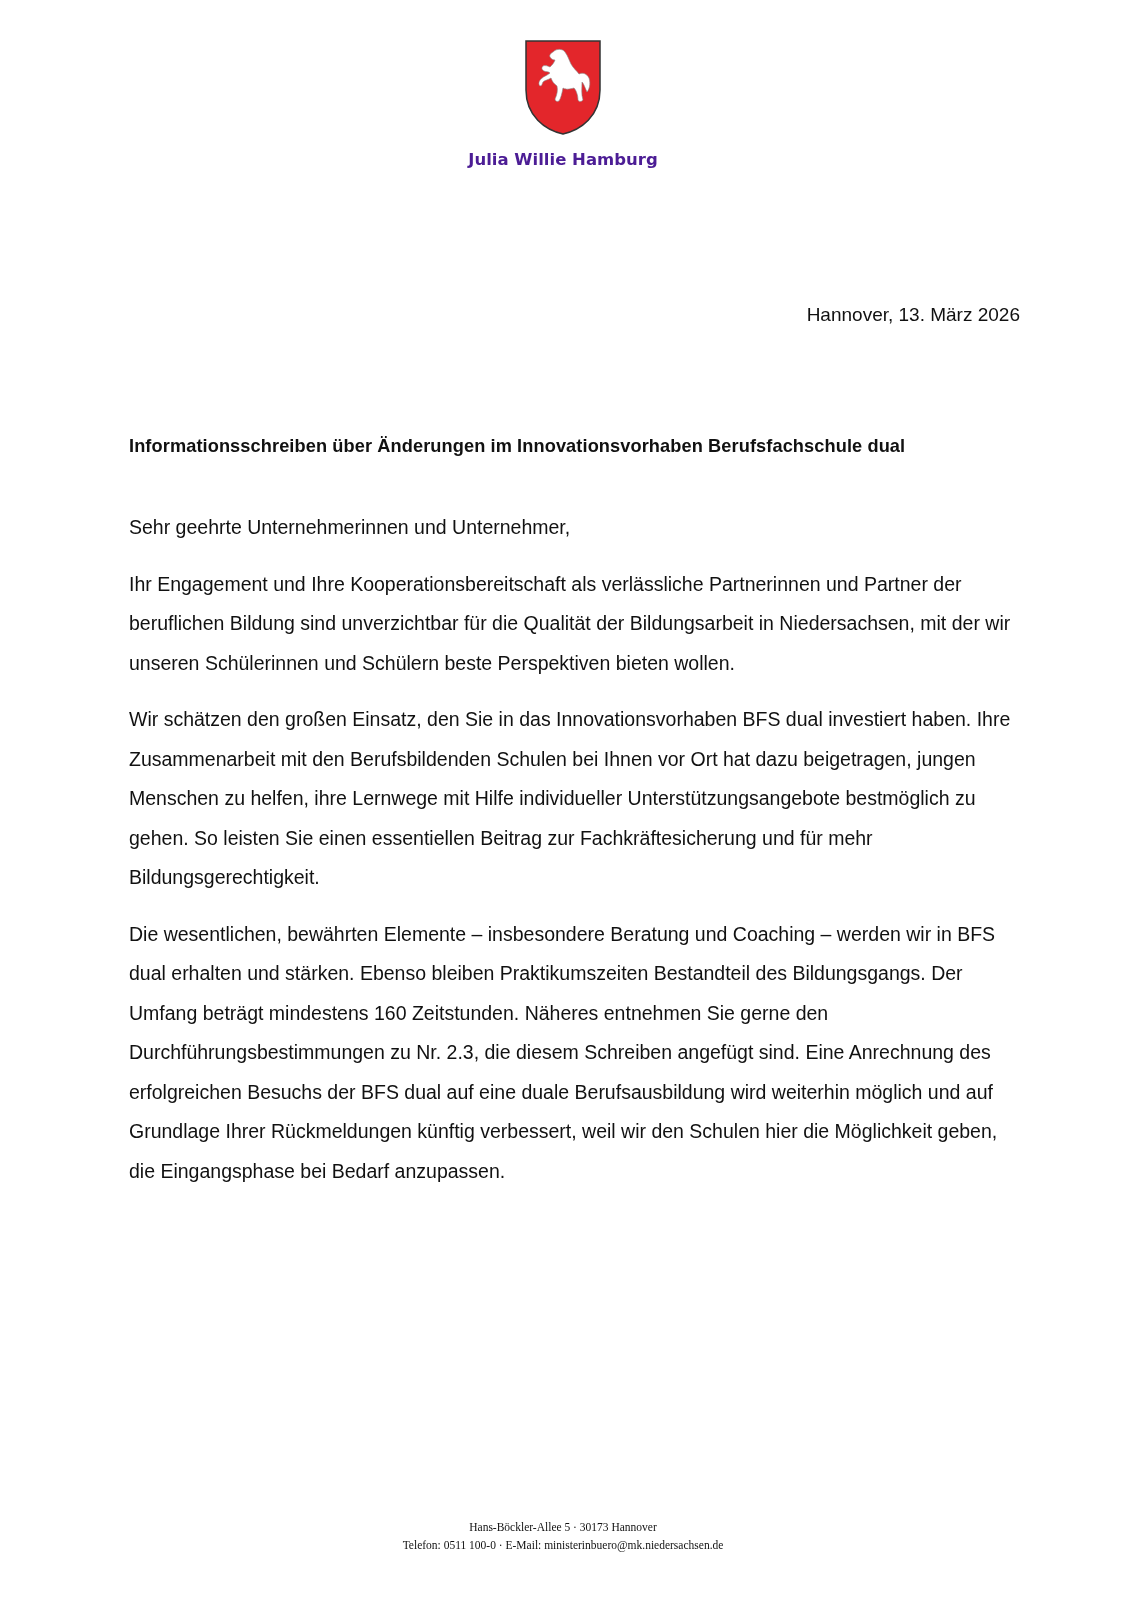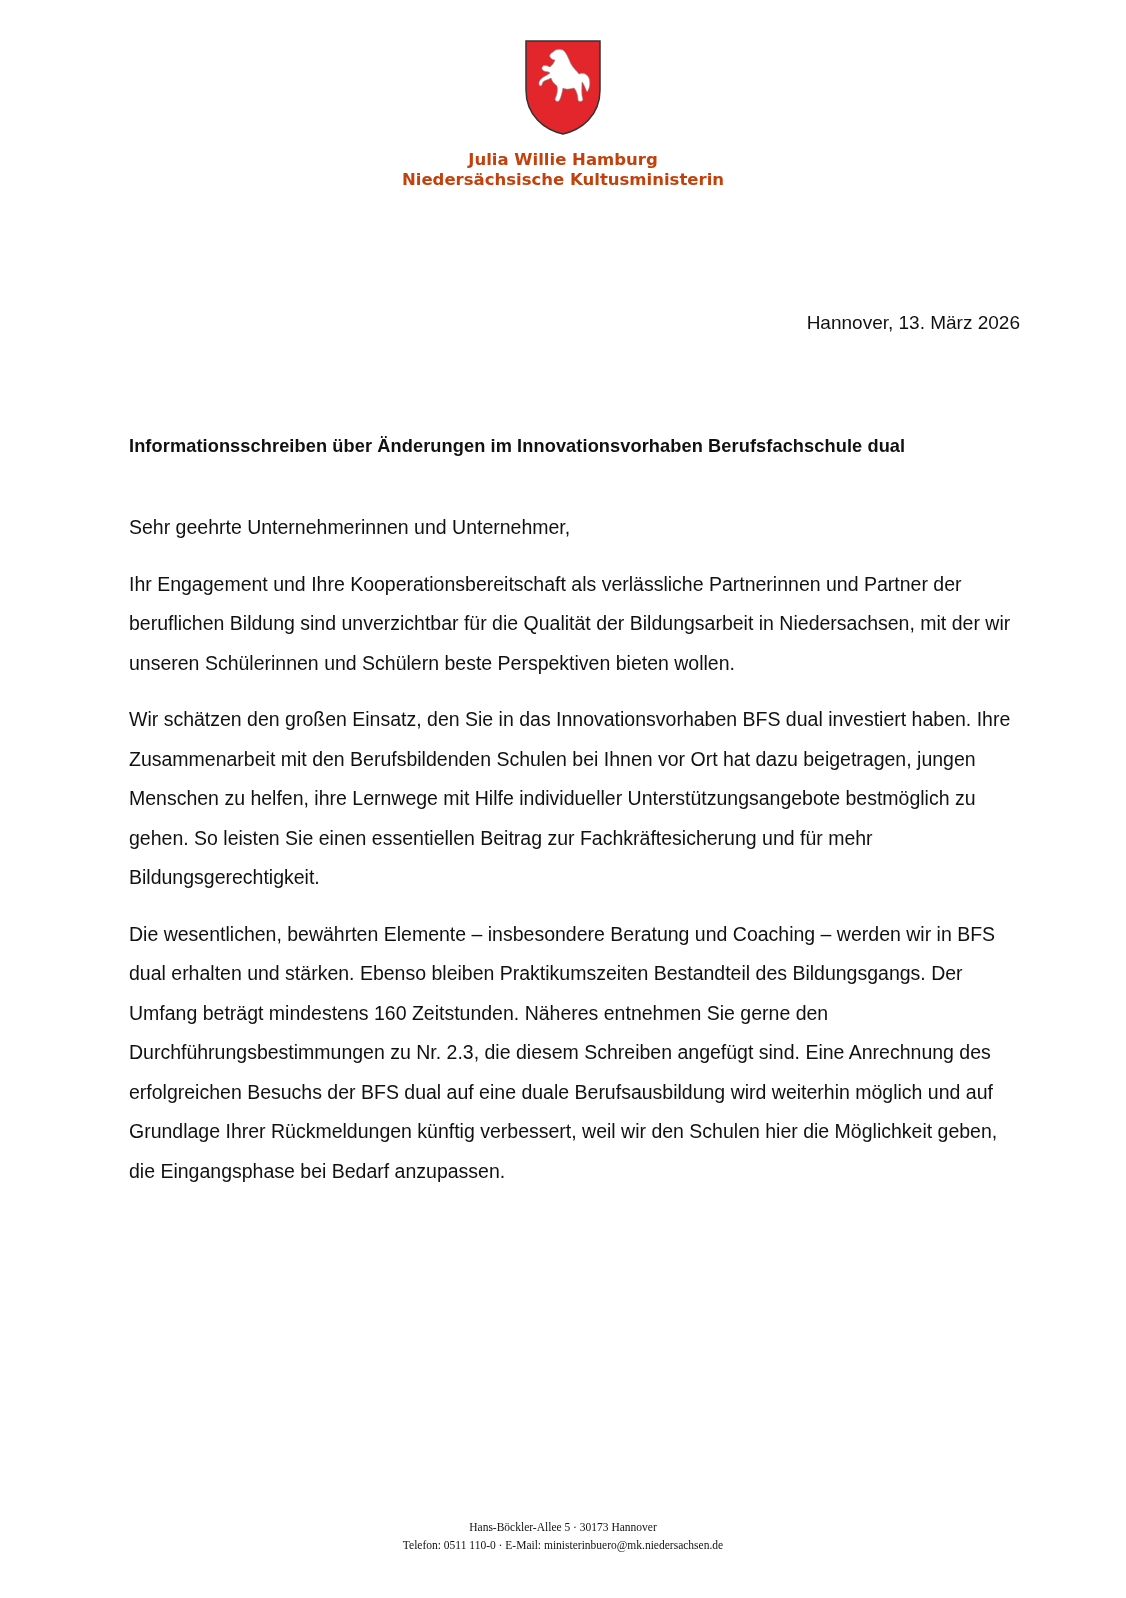--- a/index.html
+++ b/index.html
@@ -1,52 +1,51 @@
 <!DOCTYPE html>
 <html><head>
   <meta charset="utf-8">
   <style>
     html, body { margin: 0; padding: 0; background: #ffffff; }
     body { width: 1126px; height: 1598px; position: relative; overflow: hidden;
            font-family: "Liberation Sans", sans-serif; color: #111111; }
     .letterhead { position: absolute; left: 0; top: 38px; width: 1126px; text-align: center; }
     .crest { width: 80px; height: 98px; margin: 0 auto; display: block; }
     .sender-name, .sender-title { font-family: "DejaVu Sans", sans-serif; font-weight: bold;
-           font-size: 16.5px; line-height: 20px; color: #c2410c; }
+           font-size: 16.5px; line-height: 20px; color: #4c1d95; }
     .sender-name { margin-top: 14px; }
-    .date { position: absolute; right: 106px; top: 312px; font-size: 19px; }
+    .date { position: absolute; right: 106px; top: 304px; font-size: 19px; }
     .subject { position: absolute; left: 129px; top: 436px; width: 900px; font-size: 18.2px; font-weight: bold; letter-spacing: 0.1px; }
     .body { position: absolute; left: 129px; top: 508px; width: 900px; font-size: 19.5px; line-height: 39.5px; }
     .body p { margin: 0 6px 17px 0; }
     .body p.salutation { margin-bottom: 17px; }
     .footer { position: absolute; left: 0; top: 1518px; width: 1126px; text-align: center;
               font-family: Liberation Serif, serif; font-size: 11.5px; line-height: 18px; color: #111; }
   </style>
 </head>
 <body>
 
 <div class="letterhead">
   <svg class="crest" viewBox="0 0 80 98">
     <path d="M3 3 H77 V52 C77 78 58 92 40 96 C22 92 3 78 3 52 Z" fill="#e3262b" stroke="#333" stroke-width="1.5"></path>
 
     <g fill="#ffffff" stroke="#888" stroke-width="0.6">
       <path d="M30 14 C34 10 40 11 42 14 C45 18 46 22 48 26 C50 30 54 33 56 36 C60 34 64 36 66 40 C68 46 66 52 64 54 C62 50 61 46 59 44 C59 50 58 56 60 62 C58 64 56 64 55 62 C55 57 53 52 51 50 C47 51 43 52 40 50 C39 55 38 60 36 63 C34 64 32 63 32 61 C34 57 35 52 34 48 C31 46 29 43 28 40 C25 42 22 42 20 44 C19 46 19 48 17 48 C15 46 16 43 18 41 C21 38 25 37 27 35 C25 33 23 34 21 33 C19 32 18 30 20 28 C22 27 25 28 27 29 C29 27 31 25 32 22 C30 22 28 21 27 19 C26 17 28 15 30 14 Z"></path>
     </g>
   </svg>
   <div class="sender-name">Julia Willie Hamburg</div>
-  <div class="sender-title">Niedersächsische Kultusministerin</div>
 </div>
 
 <div class="date">Hannover, 13. März 2026</div>
 
 <div class="subject">Informationsschreiben über Änderungen im Innovationsvorhaben Berufsfachschule dual</div>
 
 <div class="body">
   <p class="salutation">Sehr geehrte Unternehmerinnen und Unternehmer,</p>
   <p>Ihr Engagement und Ihre Kooperationsbereitschaft als verlässliche Partnerinnen und Partner der beruflichen Bildung sind unverzichtbar für die Qualität der Bildungsarbeit in Niedersachsen, mit der wir unseren Schülerinnen und Schülern beste Perspektiven bieten wollen.</p>
   <p>Wir schätzen den großen Einsatz, den Sie in das Innovationsvorhaben BFS dual investiert haben. Ihre Zusammenarbeit mit den Berufsbildenden Schulen bei Ihnen vor Ort hat dazu beigetragen, jungen Menschen zu helfen, ihre Lernwege mit Hilfe individueller Unterstützungsangebote bestmöglich zu gehen. So leisten Sie einen essentiellen Beitrag zur Fachkräftesicherung und für mehr Bildungsgerechtigkeit.</p>
   <p>Die wesentlichen, bewährten Elemente – insbesondere Beratung und Coaching – werden wir in BFS dual erhalten und stärken. Ebenso bleiben Praktikumszeiten Bestandteil des Bildungsgangs. Der Umfang beträgt mindestens 160 Zeitstunden. Näheres entnehmen Sie gerne den Durchführungsbestimmungen zu Nr. 2.3, die diesem Schreiben angefügt sind. Eine Anrechnung des erfolgreichen Besuchs der BFS dual auf eine duale Berufsausbildung wird weiterhin möglich und auf Grundlage Ihrer Rückmeldungen künftig verbessert, weil wir den Schulen hier die Möglichkeit geben, die Eingangsphase bei Bedarf anzupassen.</p>
 </div>
 
 <div class="footer">
   <div>Hans-Böckler-Allee 5 · 30173 Hannover</div>
-  <div>Telefon: 0511 110-0 · E-Mail: ministerinbuero@mk.niedersachsen.de</div>
+  <div>Telefon: 0511 100-0 · E-Mail: ministerinbuero@mk.niedersachsen.de</div>
 </div>
 
 </body></html>

